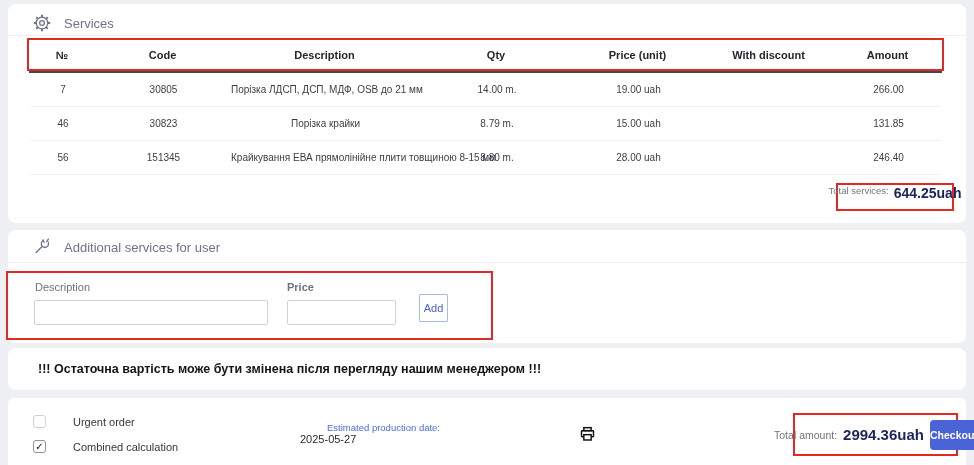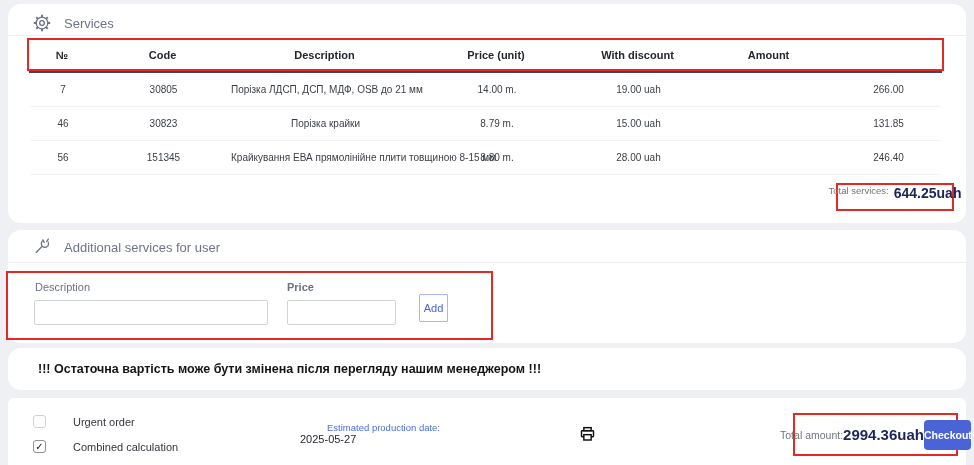--- a/index.html
+++ b/index.html
@@ -3,21 +3,21 @@
 <meta charset="utf-8">
 <style>
   * { margin:0; padding:0; box-sizing:border-box; }
   html,body { width:974px; height:465px; }
   body {
     position:relative;
     background:#eef0f4;
     font-family:"Liberation Sans", sans-serif;
     overflow:hidden;
   }
-  .panel { position:absolute; left:8px; width:958px; background:#fff; border-radius:13px; }
+  .panel { position:absolute; left:8px; width:958px; background:#fff; border-radius:8px; }
   #services-panel   { top:4px;   height:219px; }
   #additional-panel { top:230px; height:113px; }
   #warning-panel    { top:348px; height:42px; }
   #footer-panel     { top:398px; height:67px; border-radius:6px 6px 0 0; }
 
   .section-head { position:absolute; display:flex; align-items:center; gap:12px; color:#6e7387; }
   .section-title { font-size:13px; color:#6e7387; }
   .divider { position:absolute; left:0; width:958px; height:1px; background:#edeff2; }
 
   
@@ -52,21 +52,21 @@
   
   .checkbox { position:absolute; width:13px; height:13px; border-radius:3px; background:#fff; display:flex; align-items:center; justify-content:center; cursor:pointer; }
   #urgent-checkbox { left:33px; top:415px; border:1px solid #cdd1d8; }
   #combined-checkbox { left:33px; top:440px; border:1px solid #8d9199; font-size:10px; color:#111; }
   .cb-label { position:absolute; font-size:11px; color:#33373d; white-space:nowrap;padding-left:16px; }
   #urgent-label { left:57px; top:416px; }
   #combined-label { left:57px; top:441px; }
   #est-date-label { position:absolute; left:300px; top:422px; font-size:9.5px; color:#4a6de5; white-space:nowrap;margin-left:27px; }
   #est-date-value { position:absolute; left:300px; top:433px; font-size:11px; color:#24282e; }
   #printer-button { position:absolute; left:579px; top:425px; width:20px; height:18px; background:none; border:none; cursor:pointer; }
-  #total-amount-box { left:793px; top:413px; width:165px; height:43px; display:flex; align-items:center; justify-content:center; gap:0; background:#fff; }
+  #total-amount-box { left:793px; top:413px; width:165px; height:43px; display:flex; align-items:center; justify-content:center; gap:6px; background:#fff; }
   #total-amount-box .total-label { font-size:10.5px; }
   #total-amount-box .total-value { font-size:15px; }
   #checkout-button { width:47px; height:30px; background:#4a63d6; border:none; border-radius:4px; color:#fff; font-size:10.5px; font-weight:bold; cursor:pointer; font-family:"Liberation Sans", sans-serif; }
 
   .icon-svg { display:block; }
 </style>
 </head>
 <body>
 
 <div class="panel" id="services-panel">
@@ -90,20 +90,21 @@
     <span class="section-title">Services</span>
   </div>
   <div class="divider" style="top:31px;"></div>
 </div>
 
 <div class="red-box" id="table-header-box">
   <div class="tgrid">
     <div class="th">№</div>
     <div class="th">Code</div>
     <div class="th">Description</div>
+    <div class="th">Qty</div>
     <div class="th">Price (unit)</div>
     <div class="th">With discount</div>
     <div class="th">Amount</div>
   </div>
 </div>
 <div id="thead-border"></div>
 
 <div id="table-rows">
   <div class="tgrid trow">
     <div class="td">7</div>

